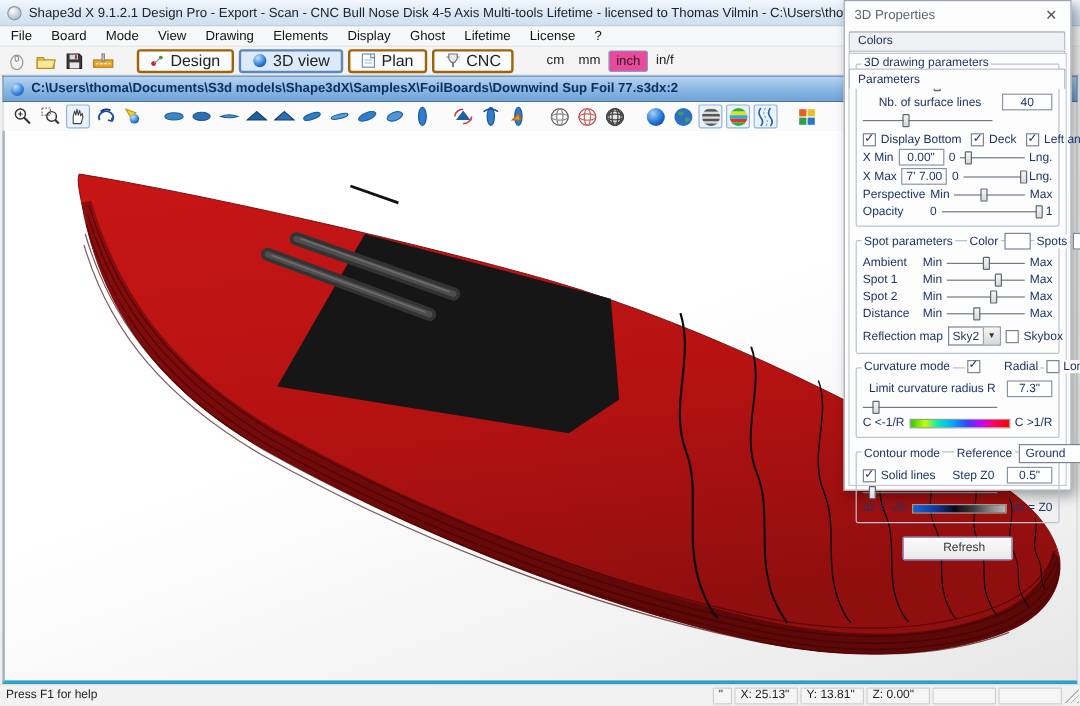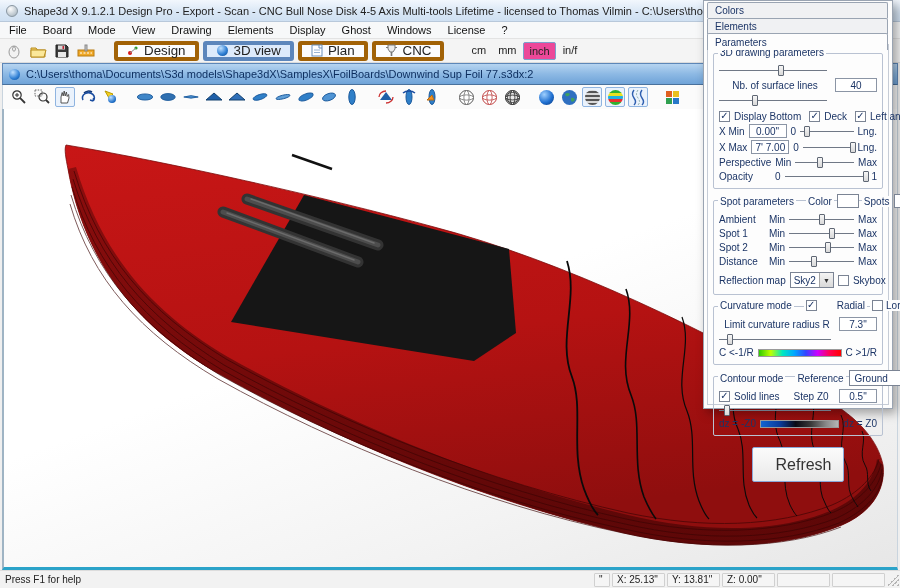--- a/index.html
+++ b/index.html
@@ -13,33 +13,33 @@
   .titlebar .t { font-size:11px; color:#222; white-space:nowrap; overflow:hidden; }
   .appicon { width:12px; height:12px; border-radius:50%; background:radial-gradient(circle at 35% 30%,#fdfdfd,#b9c4cc 70%,#8d9aa5); border:1px solid #8a97a2; flex:none; }
 
   .menubar { position:absolute; left:0; top:22px; width:900px; height:17px; background:#f7f8f9;
     display:flex; align-items:center; padding:0 2px; gap:2px; border-bottom:1px solid #e3e3e3; }
   .menubar span { padding:1px 7px; color:#111; cursor:default; }
 
   .toolbar1 { position:absolute; left:0; top:39px; width:900px; height:24px; background:#f4f4f4;
     display:flex; align-items:center; padding:0 4px; gap:4px; border-bottom:1px solid #dcdcdc; }
   .tbtn { display:flex; align-items:center; gap:5px; height:20px; padding:0 9px; background:#fbfcfe;
-    border:4px solid #a16207; border-radius:3px; color:#222; }
+    border:2px solid #a16207; border-radius:3px; color:#222; }
   .tbtn.active { background:#ddeafb; border-color:#5d86bb; }
   .unitgrp { display:flex; align-items:flex-start; gap:2px; margin-left:18px; }
   .unit { padding:2px 5px; color:#222; }
   .unit.sel { border:1px solid #7da0cc; border-radius:2px; background:#ec4899; }
   .ticon { width:20px; height:18px; display:flex; align-items:center; justify-content:center; }
   .sep1 { width:10px; }
 
   .docbar { position:absolute; left:2px; top:63px; width:896px; height:22px;
     background:linear-gradient(#b6d4f0,#8db9e4 50%,#6fa3d8); border:1px solid #5d87b8; border-bottom-color:#49719c;
     display:flex; align-items:center; padding:0 6px; gap:6px; }
   .docbar .sph { width:11px; height:11px; border-radius:50%; background:radial-gradient(circle at 35% 30%,#bfe0ff,#2f7fd4 60%,#0a4a92); flex:none; }
-  .docbar .p { color:#0c2d5e; font-size:11px; white-space:nowrap; overflow:hidden; }
+  .docbar .p { color:#0c2d5e; font-size:11px; white-space:nowrap; overflow:hidden;font-weight:bold; }
 
   .toolbar2 { position:absolute; left:2px; top:85px; width:896px; height:24px; background:#fbfbfb;
     border-left:1px solid #c9d4de; border-right:1px solid #c9d4de;
     display:flex; align-items:center; padding:0 6px; gap:3px; }
   .icon2 { width:20px; height:20px; display:flex; align-items:center; justify-content:center; border:1px solid transparent; border-radius:2px; }
   .icon2.sel { border-color:#8fb4e0; background:#eaf2fc; }
   .gap2 { width:8px; }
 
   
   .viewport { position:absolute; left:2px; top:109px; width:896px; height:461px;
@@ -89,43 +89,43 @@
   .ddl .dv { flex:1; padding:16px 3px; }
   .ddl .da { width:14px; height:100%; background:linear-gradient(#f4f4f4,#d9d9d9); border-left:1px solid #a5a5a5; display:flex; align-items:center; justify-content:center; font-size:7px; color:#333; }
   .ddl.w70 { flex:none; width:70px; }
 
   .swatch { width:22px; height:14px; border:1px solid #7b8494; background:#fff; flex:none; }
 
   .gradbar { height:8px; flex:1; border:1px solid #999; }
   .gb1 { background:linear-gradient(90deg,#2ecc00,#bfff00,#00e8c0,#00a8ff,#3344ff,#cc00ff,#ff0055,#ff0000); }
   .gb2 { background:linear-gradient(90deg,#1464d2,#0a3a9a 25%,#0a0a14 45%,#3a3a3a 65%,#8a8a8a 85%,#b5b5b5); }
 
-  .refresh { display:block; margin:4px auto 0; width:92px; height:35px; border:1px solid #8aa8d8; border-radius:2px;
-    background:linear-gradient(#fbfbfb,#e9e9e9); color:#333; font-size:16px; text-align:center; line-height:16px;padding-left:11px; }
+  .refresh { display:block; margin:4px auto 0; width:92px; height:20px; border:1px solid #8aa8d8; border-radius:2px;
+    background:linear-gradient(#fbfbfb,#e9e9e9); color:#333; font-size:10px; text-align:center; line-height:16px;padding-left:11px; }
 </style>
 </head>
 <body>
 
 <div class="app">
 
   <div class="titlebar">
     <span class="appicon"></span>
     <span class="t">Shape3d X 9.1.2.1 Design Pro - Export - Scan - CNC Bull Nose Disk 4-5 Axis Multi-tools Lifetime - licensed to Thomas Vilmin - C:\Users\thoma\Documents\S3d mode</span>
   </div>
 
   <div class="menubar">
     <span>File</span>
     <span>Board</span>
     <span>Mode</span>
     <span>View</span>
     <span>Drawing</span>
     <span>Elements</span>
     <span>Display</span>
     <span>Ghost</span>
-    <span>Windows</span>
+    <span>Lifetime</span>
     <span>License</span>
     <span>?</span>
   </div>
 
   <div class="toolbar1">
     <span class="ticon">
       <svg width="14" height="16" viewBox="0 0 14 16">
           <ellipse cx="7" cy="9" rx="5" ry="6" fill="#f2f2f2" stroke="#9a9a9a"></ellipse>
           <line x1="7" y1="3" x2="7" y2="8" stroke="#9a9a9a"></line>
           <ellipse cx="7" cy="6" rx="1.4" ry="2.2" fill="#fff" stroke="#9a9a9a"></ellipse>
@@ -484,20 +484,24 @@
     <span class="scell w16">"</span>
     <span class="scell w53">X: 25.13"</span>
     <span class="scell w53">Y: 13.81"</span>
     <span class="scell w53">Z: 0.00"</span>
     <span class="scell w53"></span>
     <span class="scell w53"></span>
     <span class="grip"></span>
   </div>
 
   <div class="panel">
+    <div class="ptitle">
+      <span>3D Properties</span>
+      <span class="x">✕</span>
+    </div>
     <div class="ptabs">
       <span class="ptab">Colors</span>
       <span class="ptab">Elements</span>
       <span class="ptab on">Parameters</span>
     </div>
     <div class="ppage">
 
       <div class="grp">
         <div class="legendrow">
             <span>3D drawing parameters</span>

